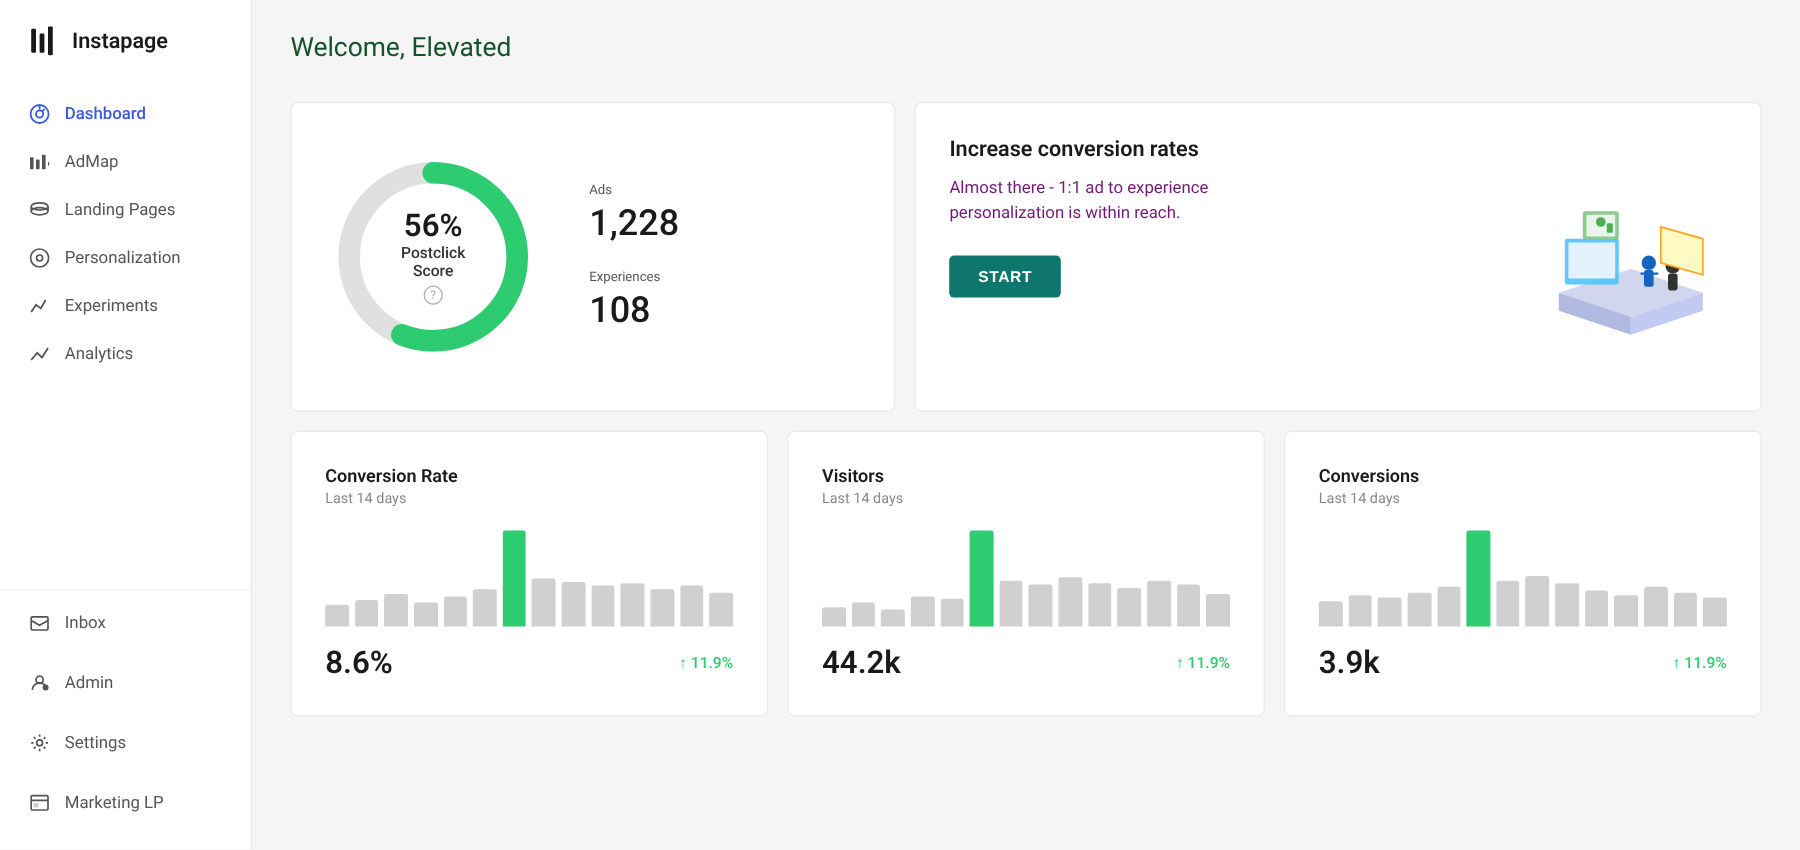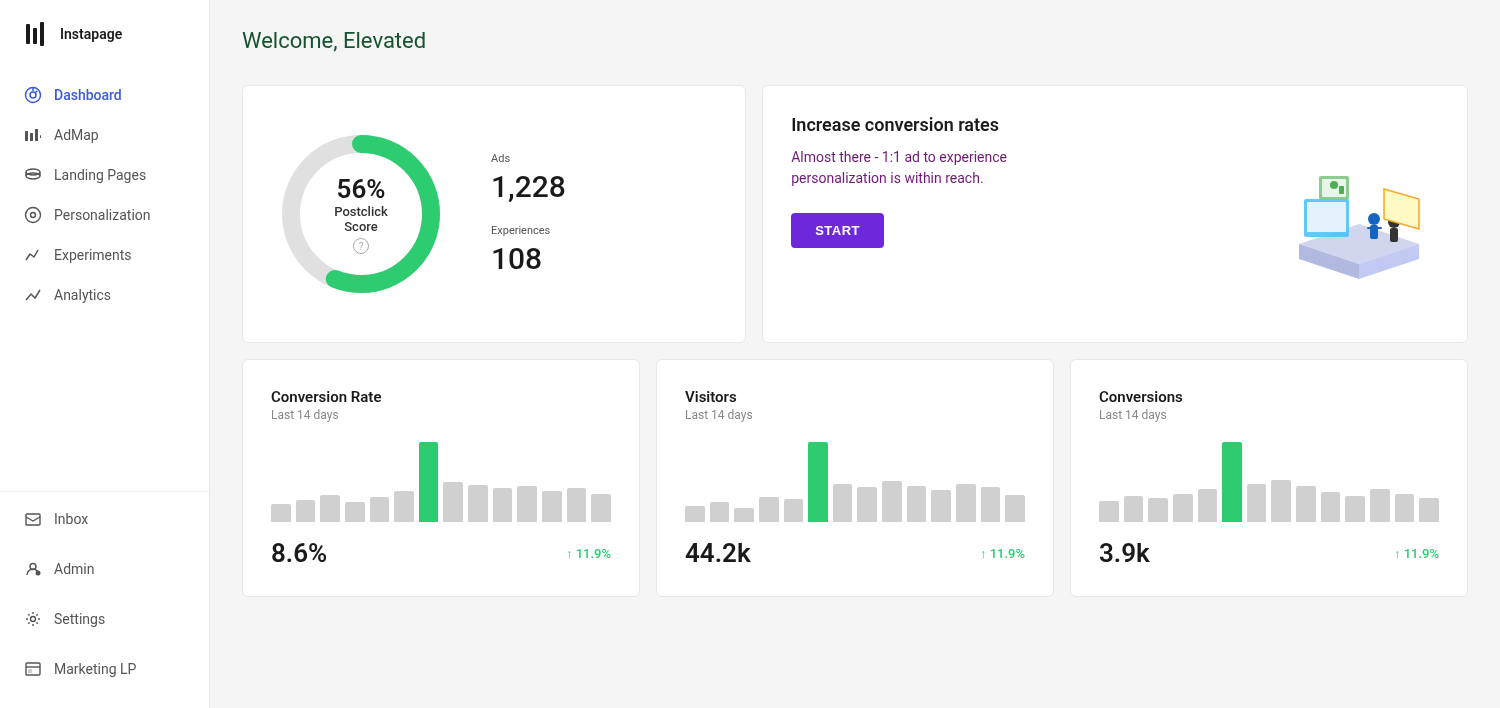--- a/index.html
+++ b/index.html
@@ -14,21 +14,21 @@
       flex-direction: column;
       padding: 0;
       flex-shrink: 0;
       height: 100vh;
     }
     .sidebar-logo {
       display: flex;
       align-items: center;
       gap: 8px;
       padding: 20px 24px;
-      font-size: 14px;
+      font-size: 18px;
       font-weight: 600;
       color: #1a1a1a;
     }
     .sidebar-logo-icon {
       display: inline-block;
       width: 28px;
       height: 28px;
     }
     .sidebar-nav {
       flex: 1;
@@ -177,21 +177,21 @@
       color: #1a1a1a;
       margin-bottom: 12px;
     }
     .conversion-desc {
       font-size: 14px;
       color: #701a75;
       line-height: 1.5;
       margin-bottom: 24px;
     }
     .start-btn {
-      background: #6d28d9;
+      background: #0f766e;
       color: #fff;
       border: none;
       padding: 10px 24px;
       border-radius: 4px;
       font-size: 13px;
       font-weight: 600;
       cursor: pointer;
       letter-spacing: 0.5px;
     }
     .conversion-illustration {

